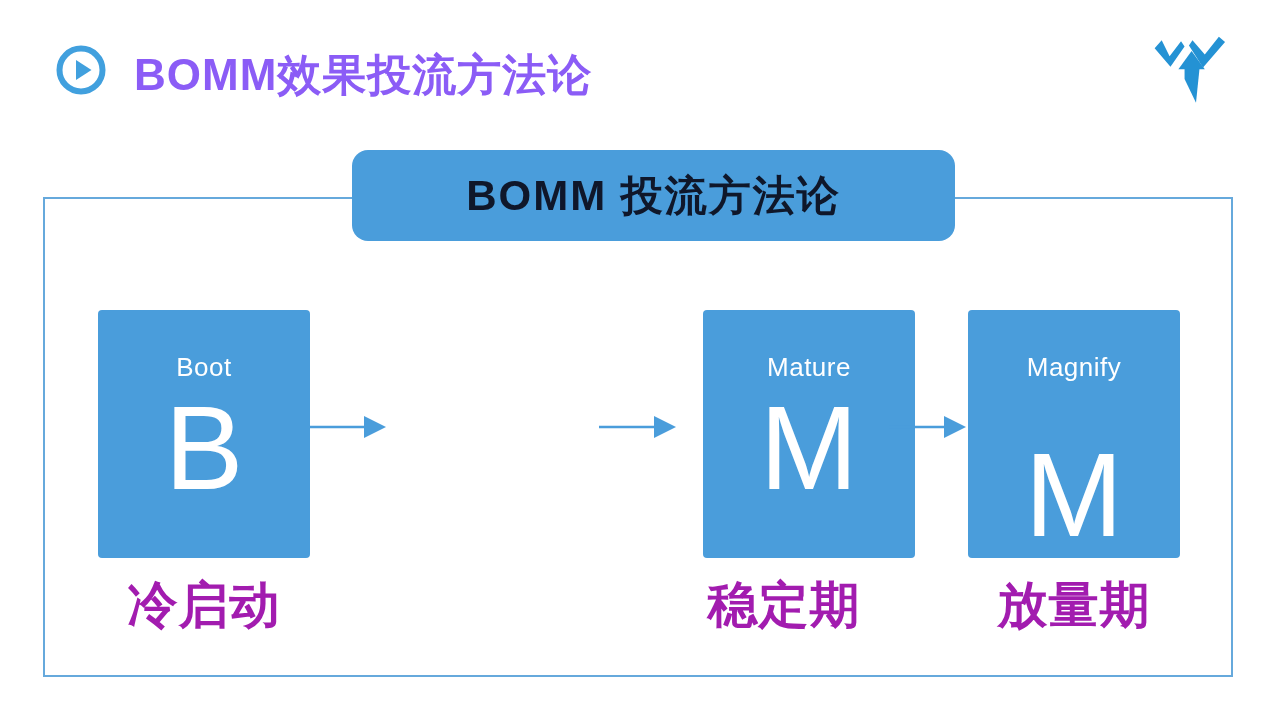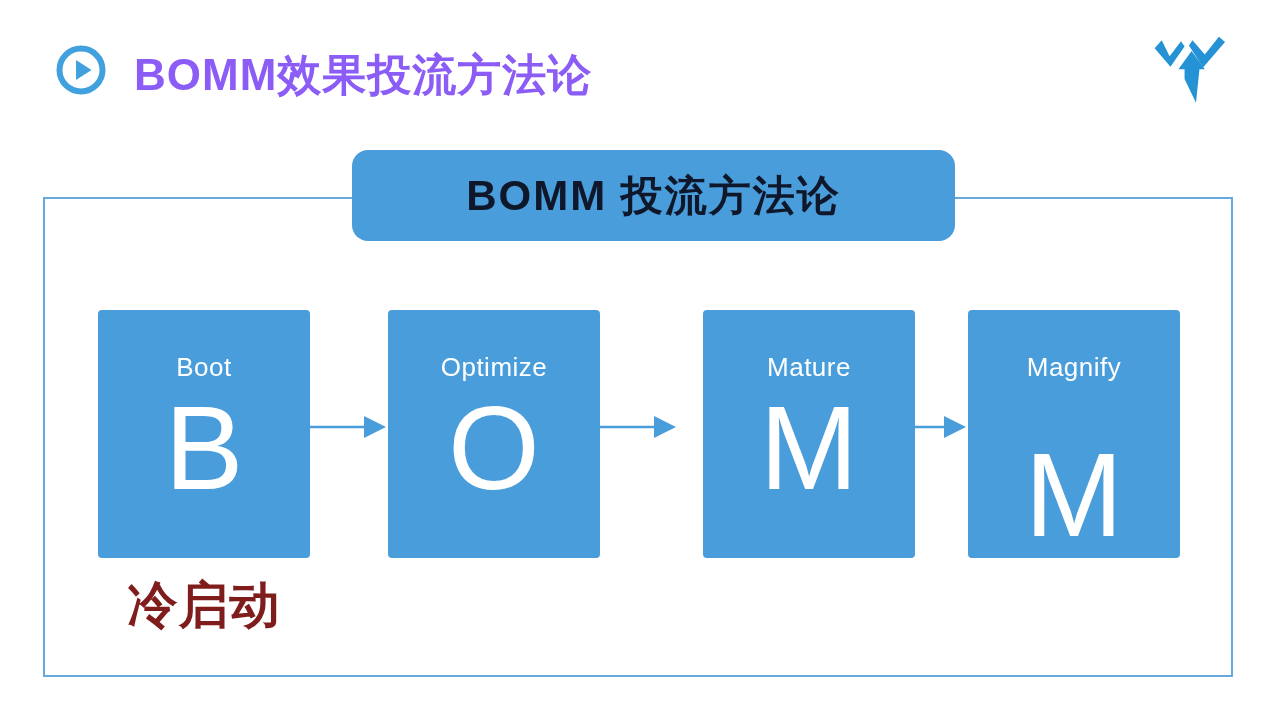--- a/index.html
+++ b/index.html
@@ -34,21 +34,21 @@
   .stage-card.s0{left:98px;}  .stage-card.s1{left:388px;}
   .stage-card.s2{left:703px;} .stage-card.s3{left:968px;justify-content:space-between;}
   .stage-abbr{margin-top:42px;font-size:26px;font-weight:400;letter-spacing:.5px;}
   .stage-letter{margin-top:4px;font-size:118px;line-height:1.05;font-weight:400;}
   
   .stage-arrow{position:absolute;top:412px;width:80px;height:30px;z-index:2;}
   .stage-arrow.a0{left:309px;} .stage-arrow.a1{left:599px;} .stage-arrow.a2{left:889px;}
   
   .phase-label{
     position:absolute;top:572px;width:212px;text-align:center;font-size:50px;
-    font-weight:bold;color:#7f1d1d;letter-spacing:1px;z-index:2;white-space:nowrap;
+    font-weight:bold;color:#a21caf;letter-spacing:1px;z-index:2;white-space:nowrap;
   }
   .phase-label.p0{left:98px;} .phase-label.p1{left:388px;}
   .phase-label.p2{left:678px;} .phase-label.p3{left:968px;}
 </style>
 </head>
 <body>
 
 <div class="slide">
 
   <div class="play-icon">
@@ -73,24 +73,20 @@
   </div>
 
   <div class="panel"></div>
 
   <div class="panel-tab">BOMM 投流方法论</div>
 
   <div class="stage-card s0">
     <div class="stage-abbr">Boot</div>
     <div class="stage-letter">B</div>
   </div>
-  <div class="stage-card s1">
-    <div class="stage-abbr">Optimize</div>
-    <div class="stage-letter">O</div>
-  </div>
   <div class="stage-card s2">
     <div class="stage-abbr">Mature</div>
     <div class="stage-letter">M</div>
   </div>
   <div class="stage-card s3">
     <div class="stage-abbr">Magnify</div>
     <div class="stage-letter">M</div>
   </div>
 
   <div class="stage-arrow a0">
@@ -106,14 +102,16 @@
     </svg>
   </div>
   <div class="stage-arrow a2">
     <svg width="80" height="30" viewBox="0 0 80 30">
       <line x1="0" y1="15" x2="57" y2="15" stroke="#4a9ddb" stroke-width="2.5"></line>
       <path d="M55 4 L77 15 L55 26 Z" fill="#4a9ddb"></path>
     </svg>
   </div>
 
   <div class="phase-label p0">冷启动</div>
+  <div class="phase-label p2">稳定期</div>
+  <div class="phase-label p3">放量期</div>
 
 </div>
 
 </body></html>

